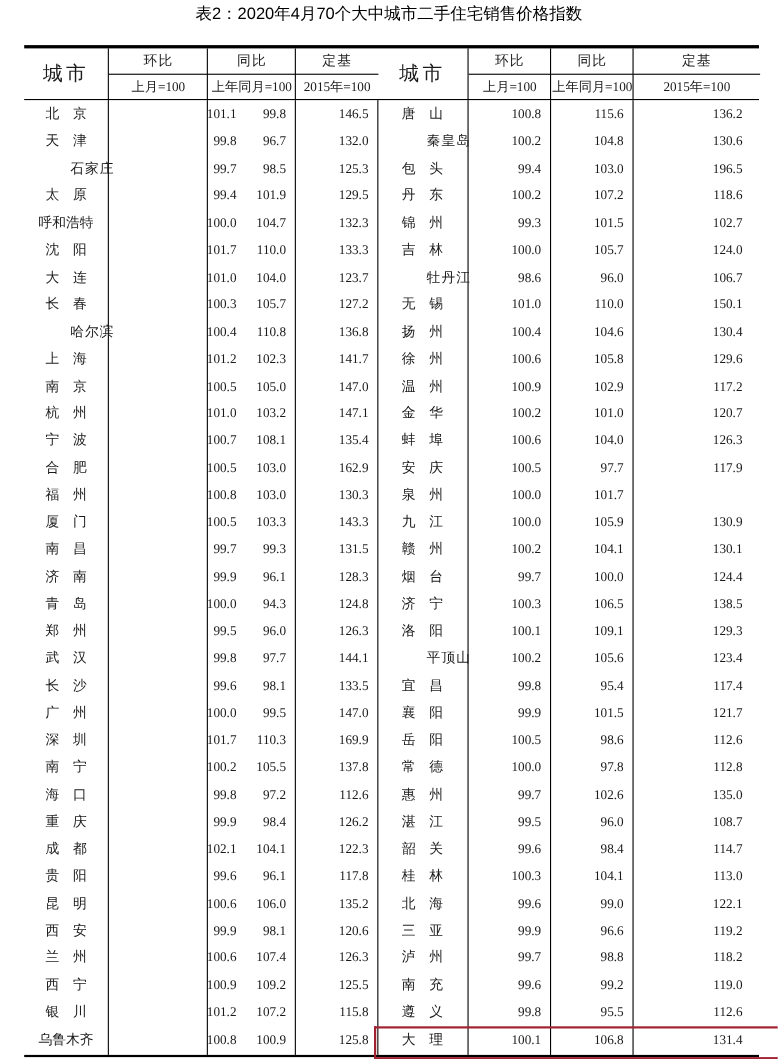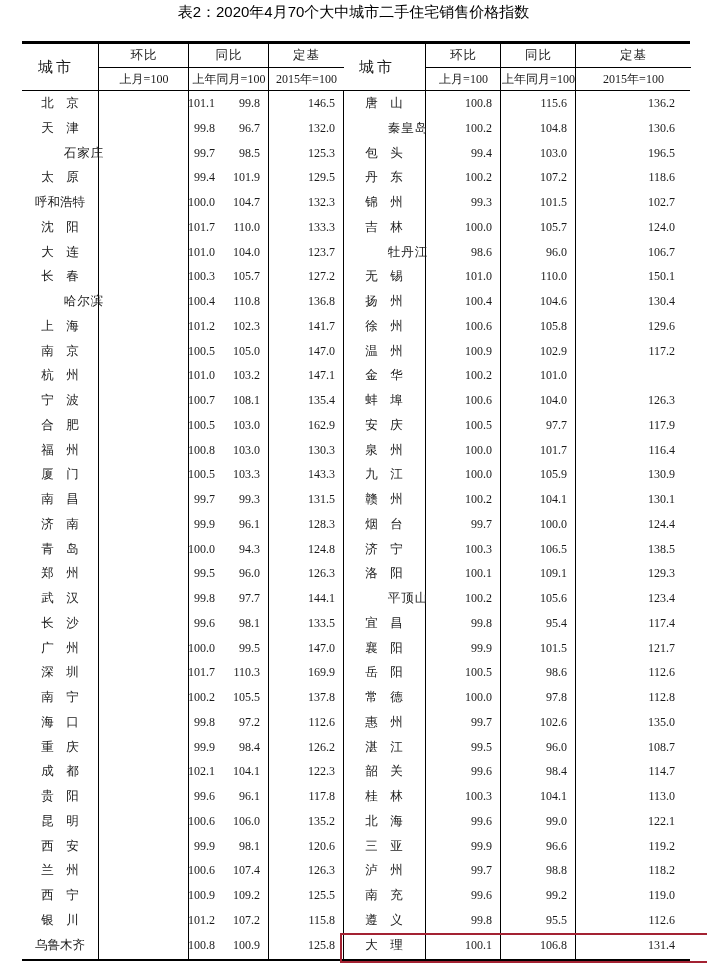--- a/index.html
+++ b/index.html
@@ -75,24 +75,25 @@
     position: absolute;
     top: 0;
     height: 46px;
   }
   .head-half.left  { left: 0px;   width: 321px; }
   .head-half.right { left: 321px; width: 347px; }
 
   .hcity {
     position: absolute;
     top: 0;
-    left: 16px;
+    left: 0;
     height: 46px;
     line-height: 46px;
-    font-size: 15px;
+    text-align: center;
+    font-size: 18px;
     letter-spacing: 3px;
   }
   .head-half.left  .hcity { width: 76px; }
   .head-half.right .hcity { width: 82px; }
 
   .hgroup {
     position: absolute;
     top: 0;
     height: 46px;
     border-left: 1.1px solid #000;
@@ -360,20 +361,21 @@
           <div class="cell num c-rc">117.2</div>
         </div>
         <div class="row">
           <div class="cell city c-lcity ">杭　州</div>
           <div class="cell num c-la">101.0</div>
           <div class="cell num c-lb">103.2</div>
           <div class="cell num c-lc">147.1</div>
           <div class="cell city c-rcity ">金　华</div>
           <div class="cell num c-ra">100.2</div>
           <div class="cell num c-rb">101.0</div>
+          <div class="cell num c-rc">120.7</div>
         </div>
         <div class="row">
           <div class="cell city c-lcity ">宁　波</div>
           <div class="cell num c-la">100.7</div>
           <div class="cell num c-lb">108.1</div>
           <div class="cell num c-lc">135.4</div>
           <div class="cell city c-rcity ">蚌　埠</div>
           <div class="cell num c-ra">100.6</div>
           <div class="cell num c-rb">104.0</div>
           <div class="cell num c-rc">126.3</div>
@@ -389,21 +391,20 @@
           <div class="cell num c-rc">117.9</div>
         </div>
         <div class="row">
           <div class="cell city c-lcity ">福　州</div>
           <div class="cell num c-la">100.8</div>
           <div class="cell num c-lb">103.0</div>
           <div class="cell num c-lc">130.3</div>
           <div class="cell city c-rcity ">泉　州</div>
           <div class="cell num c-ra">100.0</div>
           <div class="cell num c-rb">101.7</div>
-          <div class="cell num c-rc">116.4</div>
         </div>
         <div class="row">
           <div class="cell city c-lcity ">厦　门</div>
           <div class="cell num c-la">100.5</div>
           <div class="cell num c-lb">103.3</div>
           <div class="cell num c-lc">143.3</div>
           <div class="cell city c-rcity ">九　江</div>
           <div class="cell num c-ra">100.0</div>
           <div class="cell num c-rb">105.9</div>
           <div class="cell num c-rc">130.9</div>

